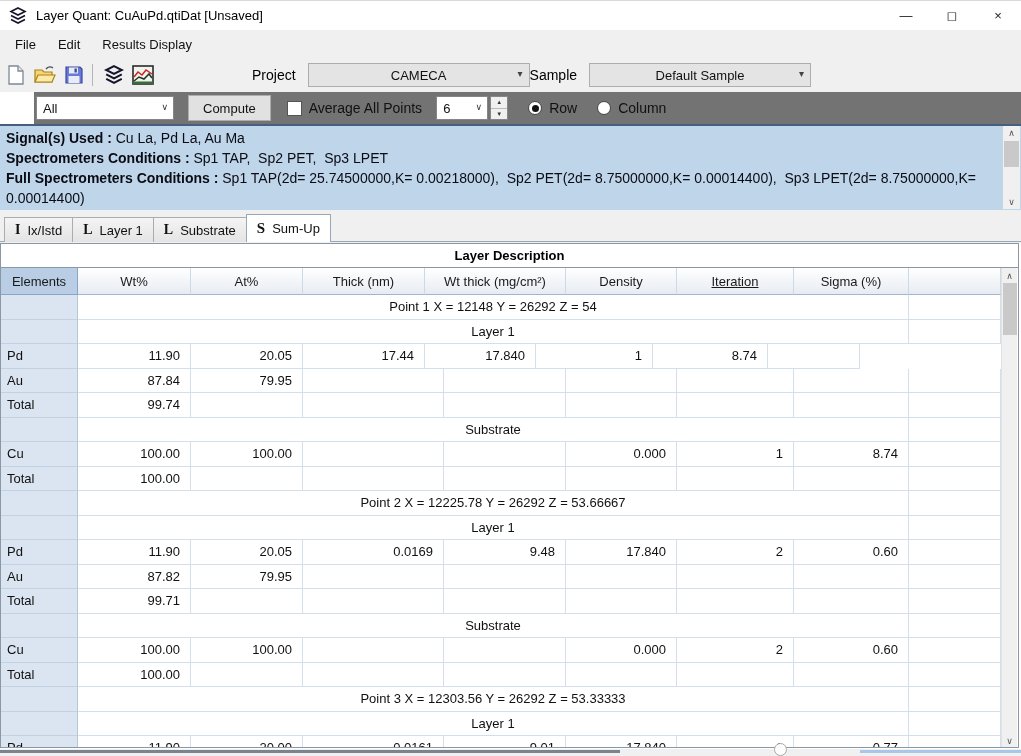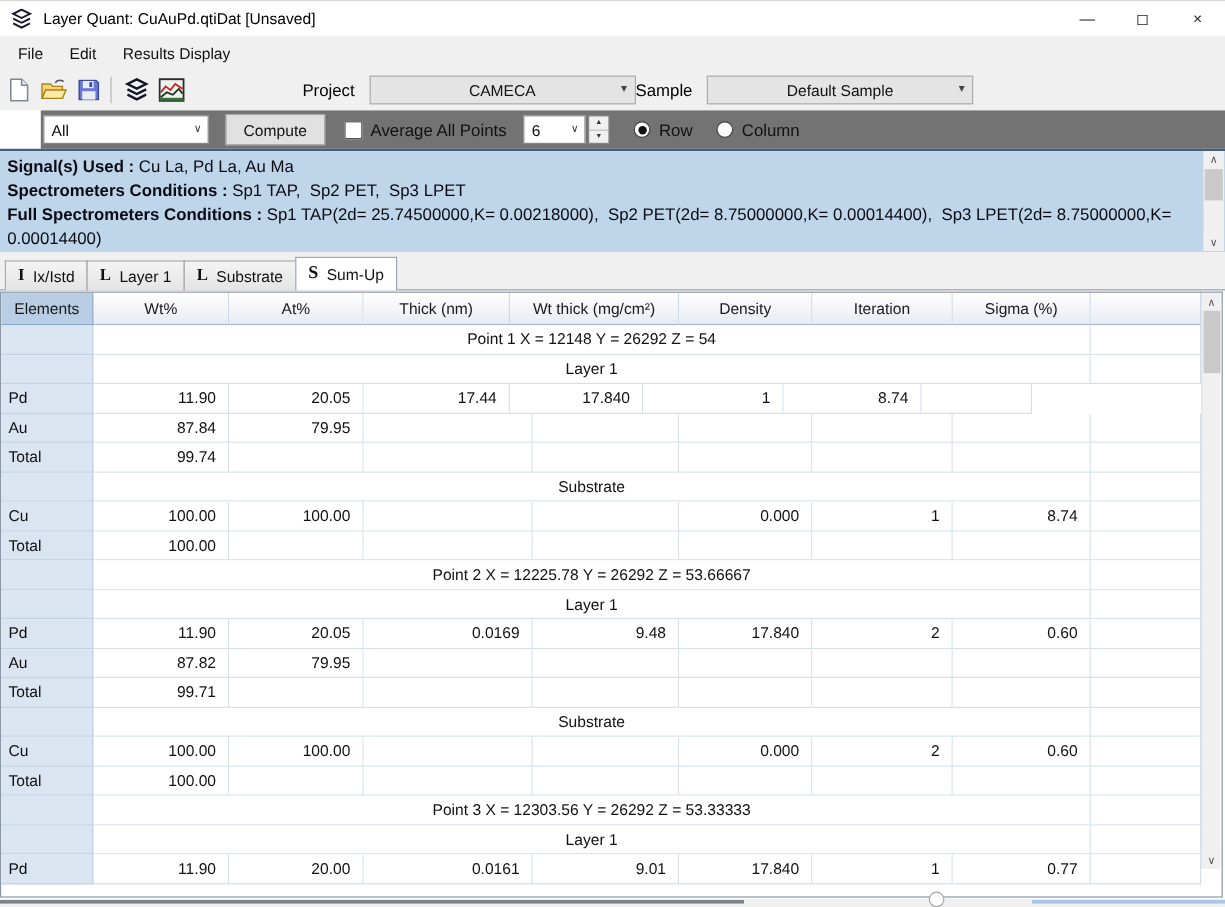--- a/index.html
+++ b/index.html
@@ -221,30 +221,31 @@
     <span class="tab-icon">L</span>
     <span>Substrate</span>
   </div>
   <div class="tab selected">
     <span class="tab-icon">S</span>
     <span>Sum-Up</span>
   </div>
 </div>
 
 <div class="table-outer">
+  <div class="ld-row">Layer Description</div>
   <div class="body-flex">
     <div class="grid-col">
       <div class="hrow">
           <div class="hcell first" style="width: 77px;">Elements</div>
           <div class="hcell" style="width: 113px;">Wt%</div>
           <div class="hcell" style="width: 112px;">At%</div>
           <div class="hcell" style="width: 122px;">Thick (nm)</div>
           <div class="hcell" style="width: 141px;">Wt thick (mg/cm²)</div>
           <div class="hcell" style="width: 111px;">Density</div>
-          <div class="hcell" style="width: 117px;">Iteration</div>
+          <div class="hcell" style="width: 117px; text-decoration: underline;">Iteration</div>
           <div class="hcell" style="width: 115px;">Sigma (%)</div>
           <div class="hcell" style="width: 92px;"></div>
         </div>
       <div>
           <div class="trow">
             <div class="cell first" style="width: 77px;"></div>
             <div class="cell span" style="width: 831px;">Point 1 X = 12148 Y = 26292 Z = 54</div>
             <div class="cell " style="width: 92px;"></div>
           </div>
           <div class="trow">

